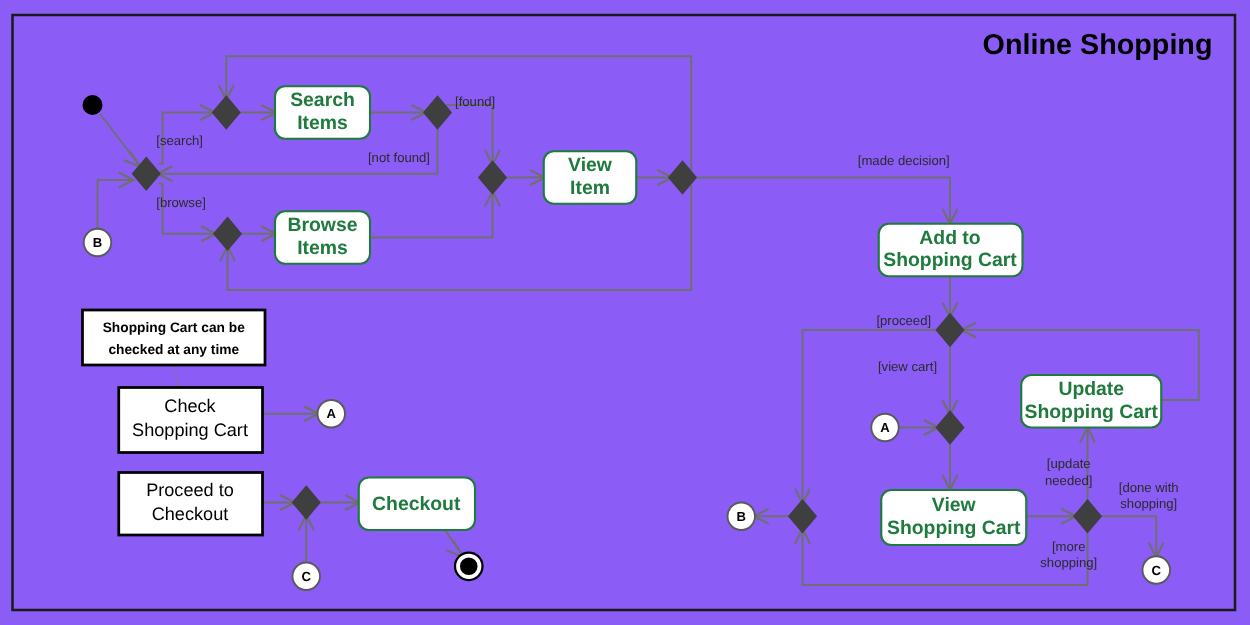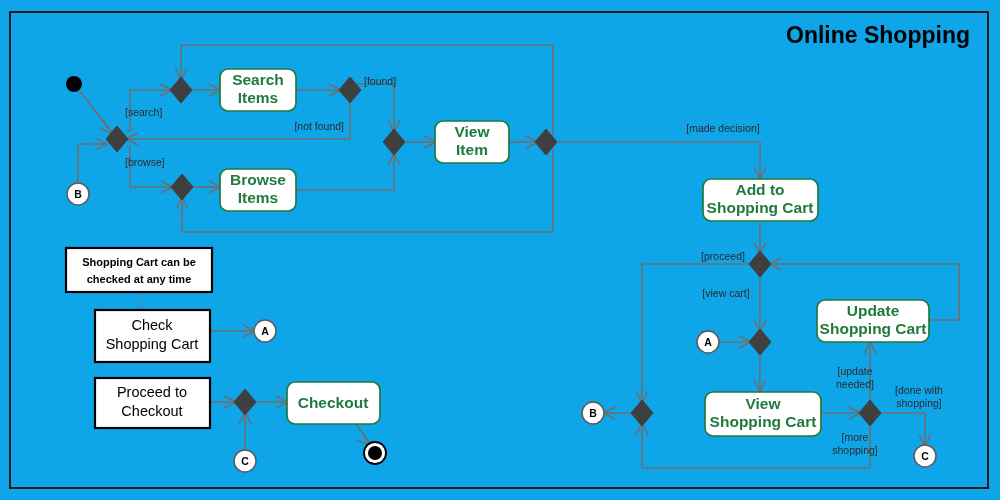--- a/index.html
+++ b/index.html
@@ -4,21 +4,21 @@
 <style>
   html, body {
     margin: 0;
     padding: 0;
     background: #ffffff;
   }
   #page {
     position: relative;
     width: 1000px;
     height: 500px;
-    background: #0ea5e9;
+    background: #8b5cf6;
     font-family: "Liberation Sans", sans-serif;
     overflow: hidden;
   }
   svg#diagram {
     position: absolute;
     left: 0;
     top: 0;
     width: 1000px;
     height: 500px;
   }

